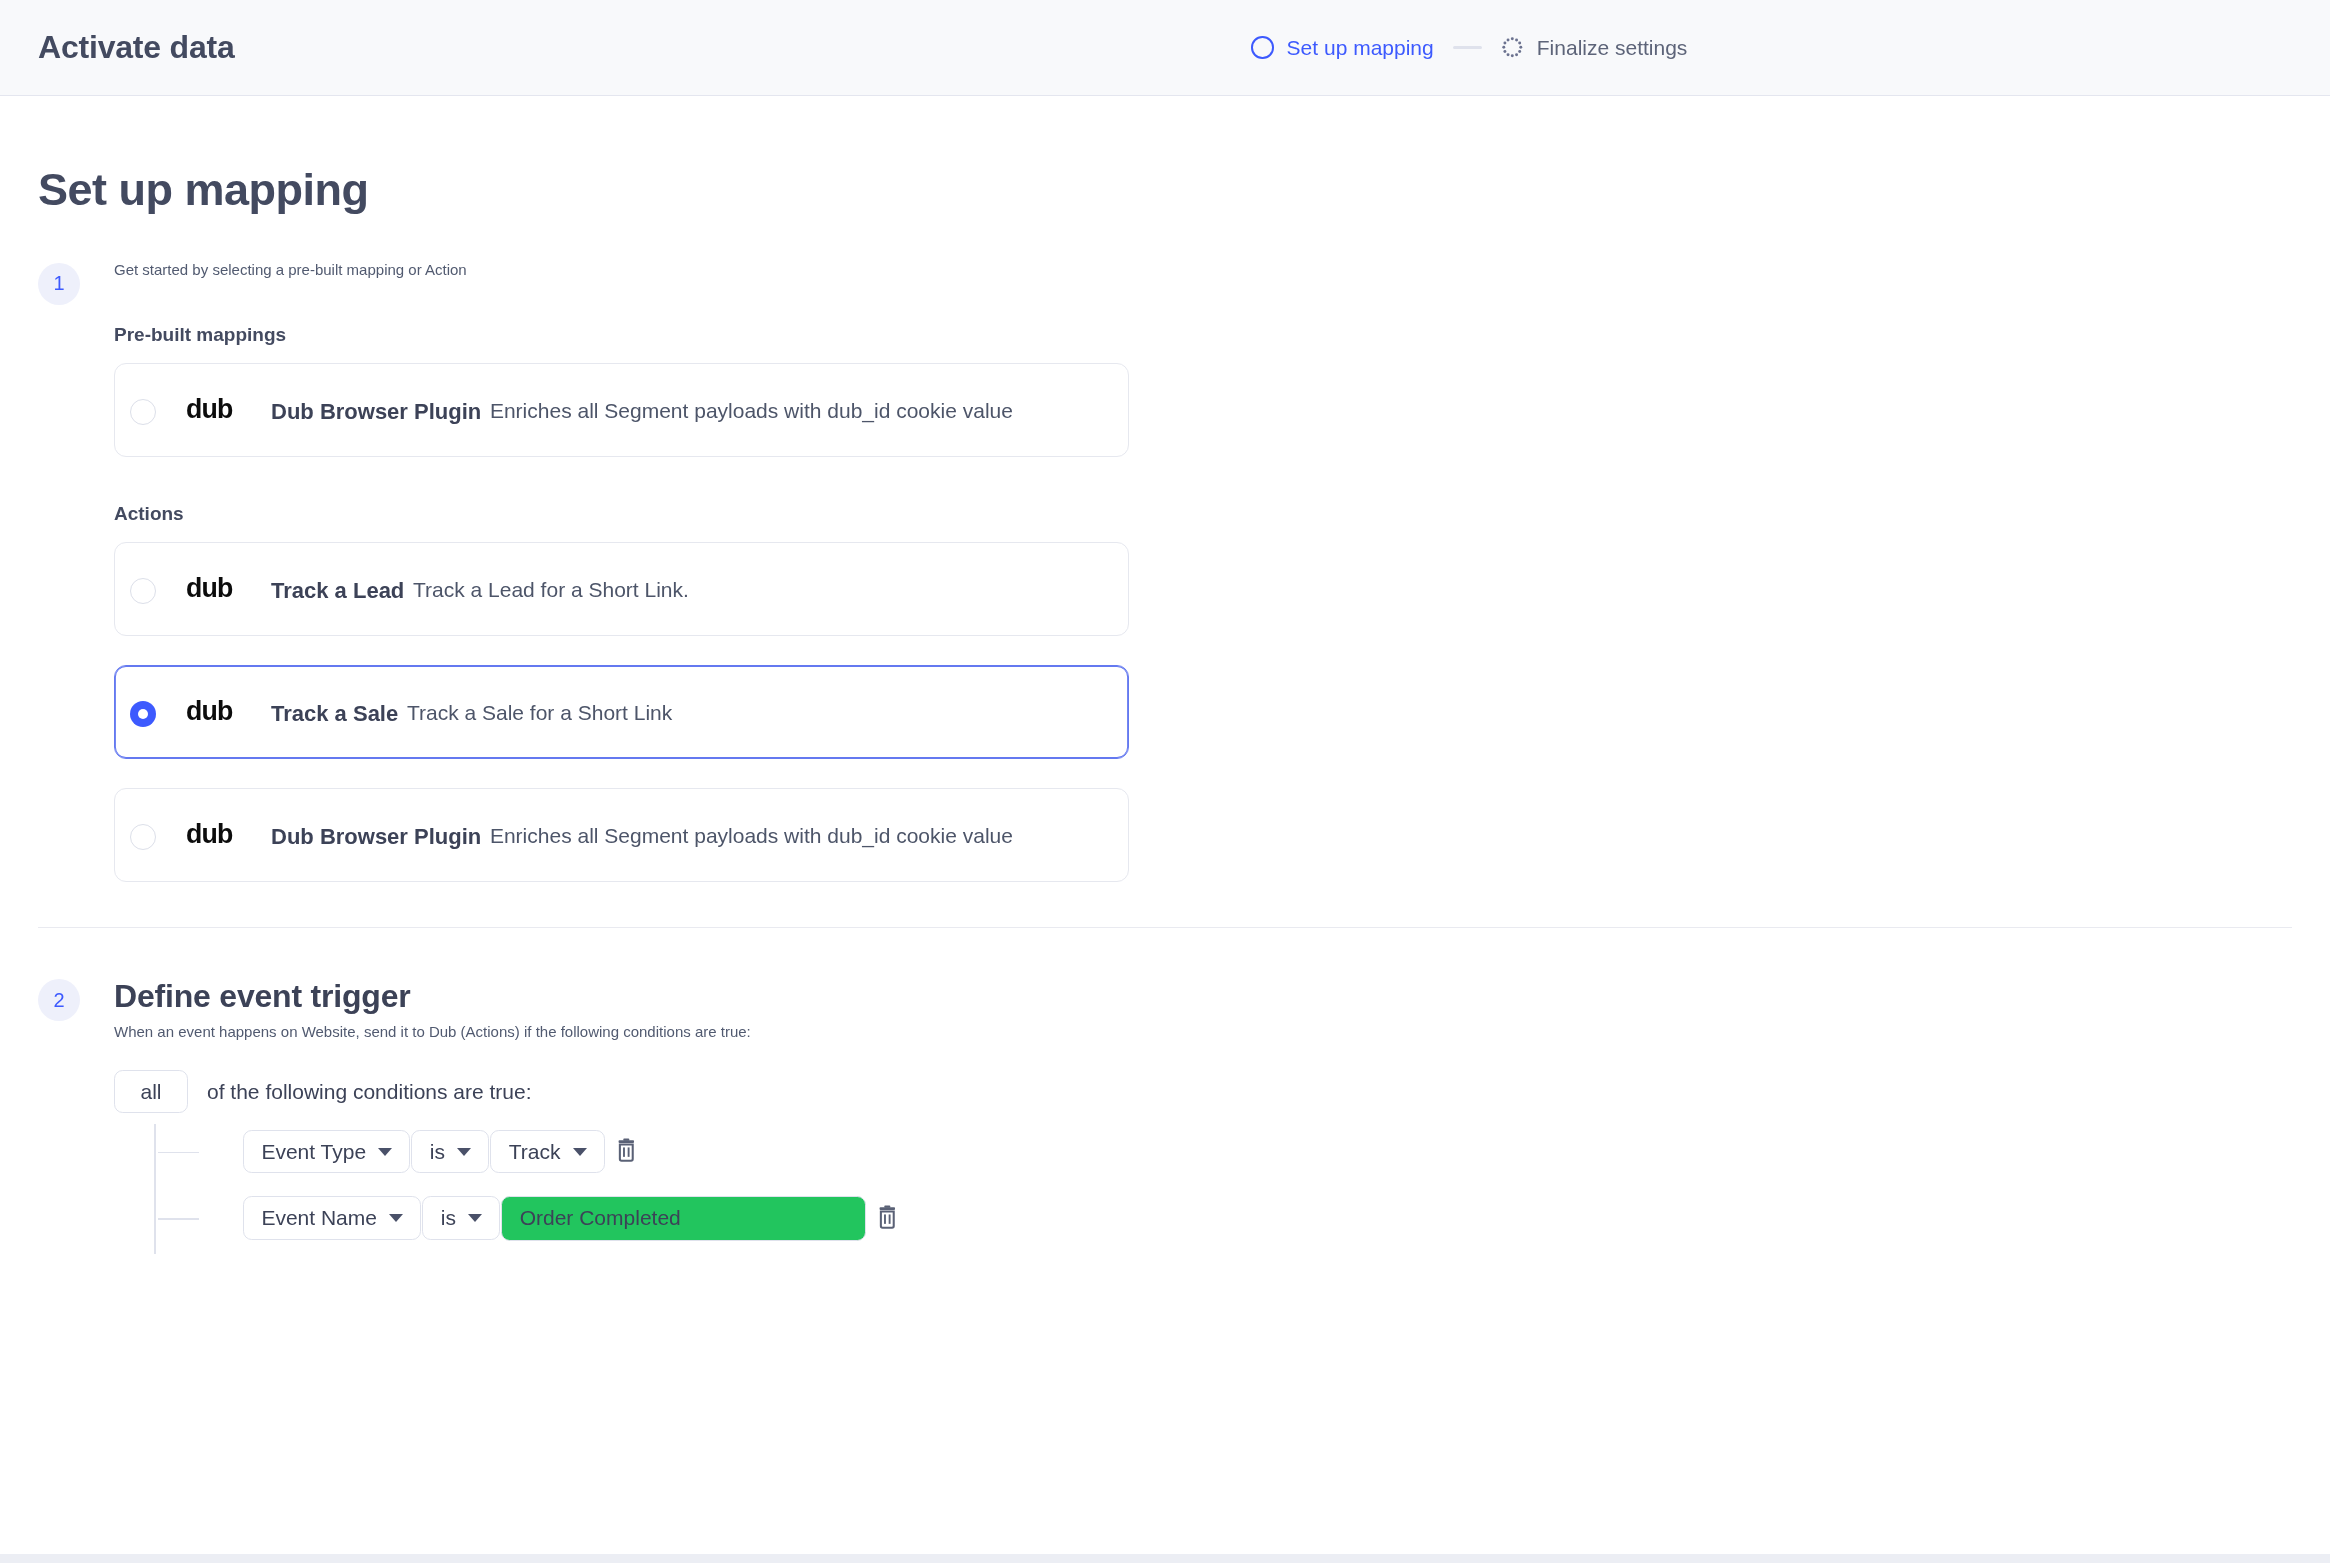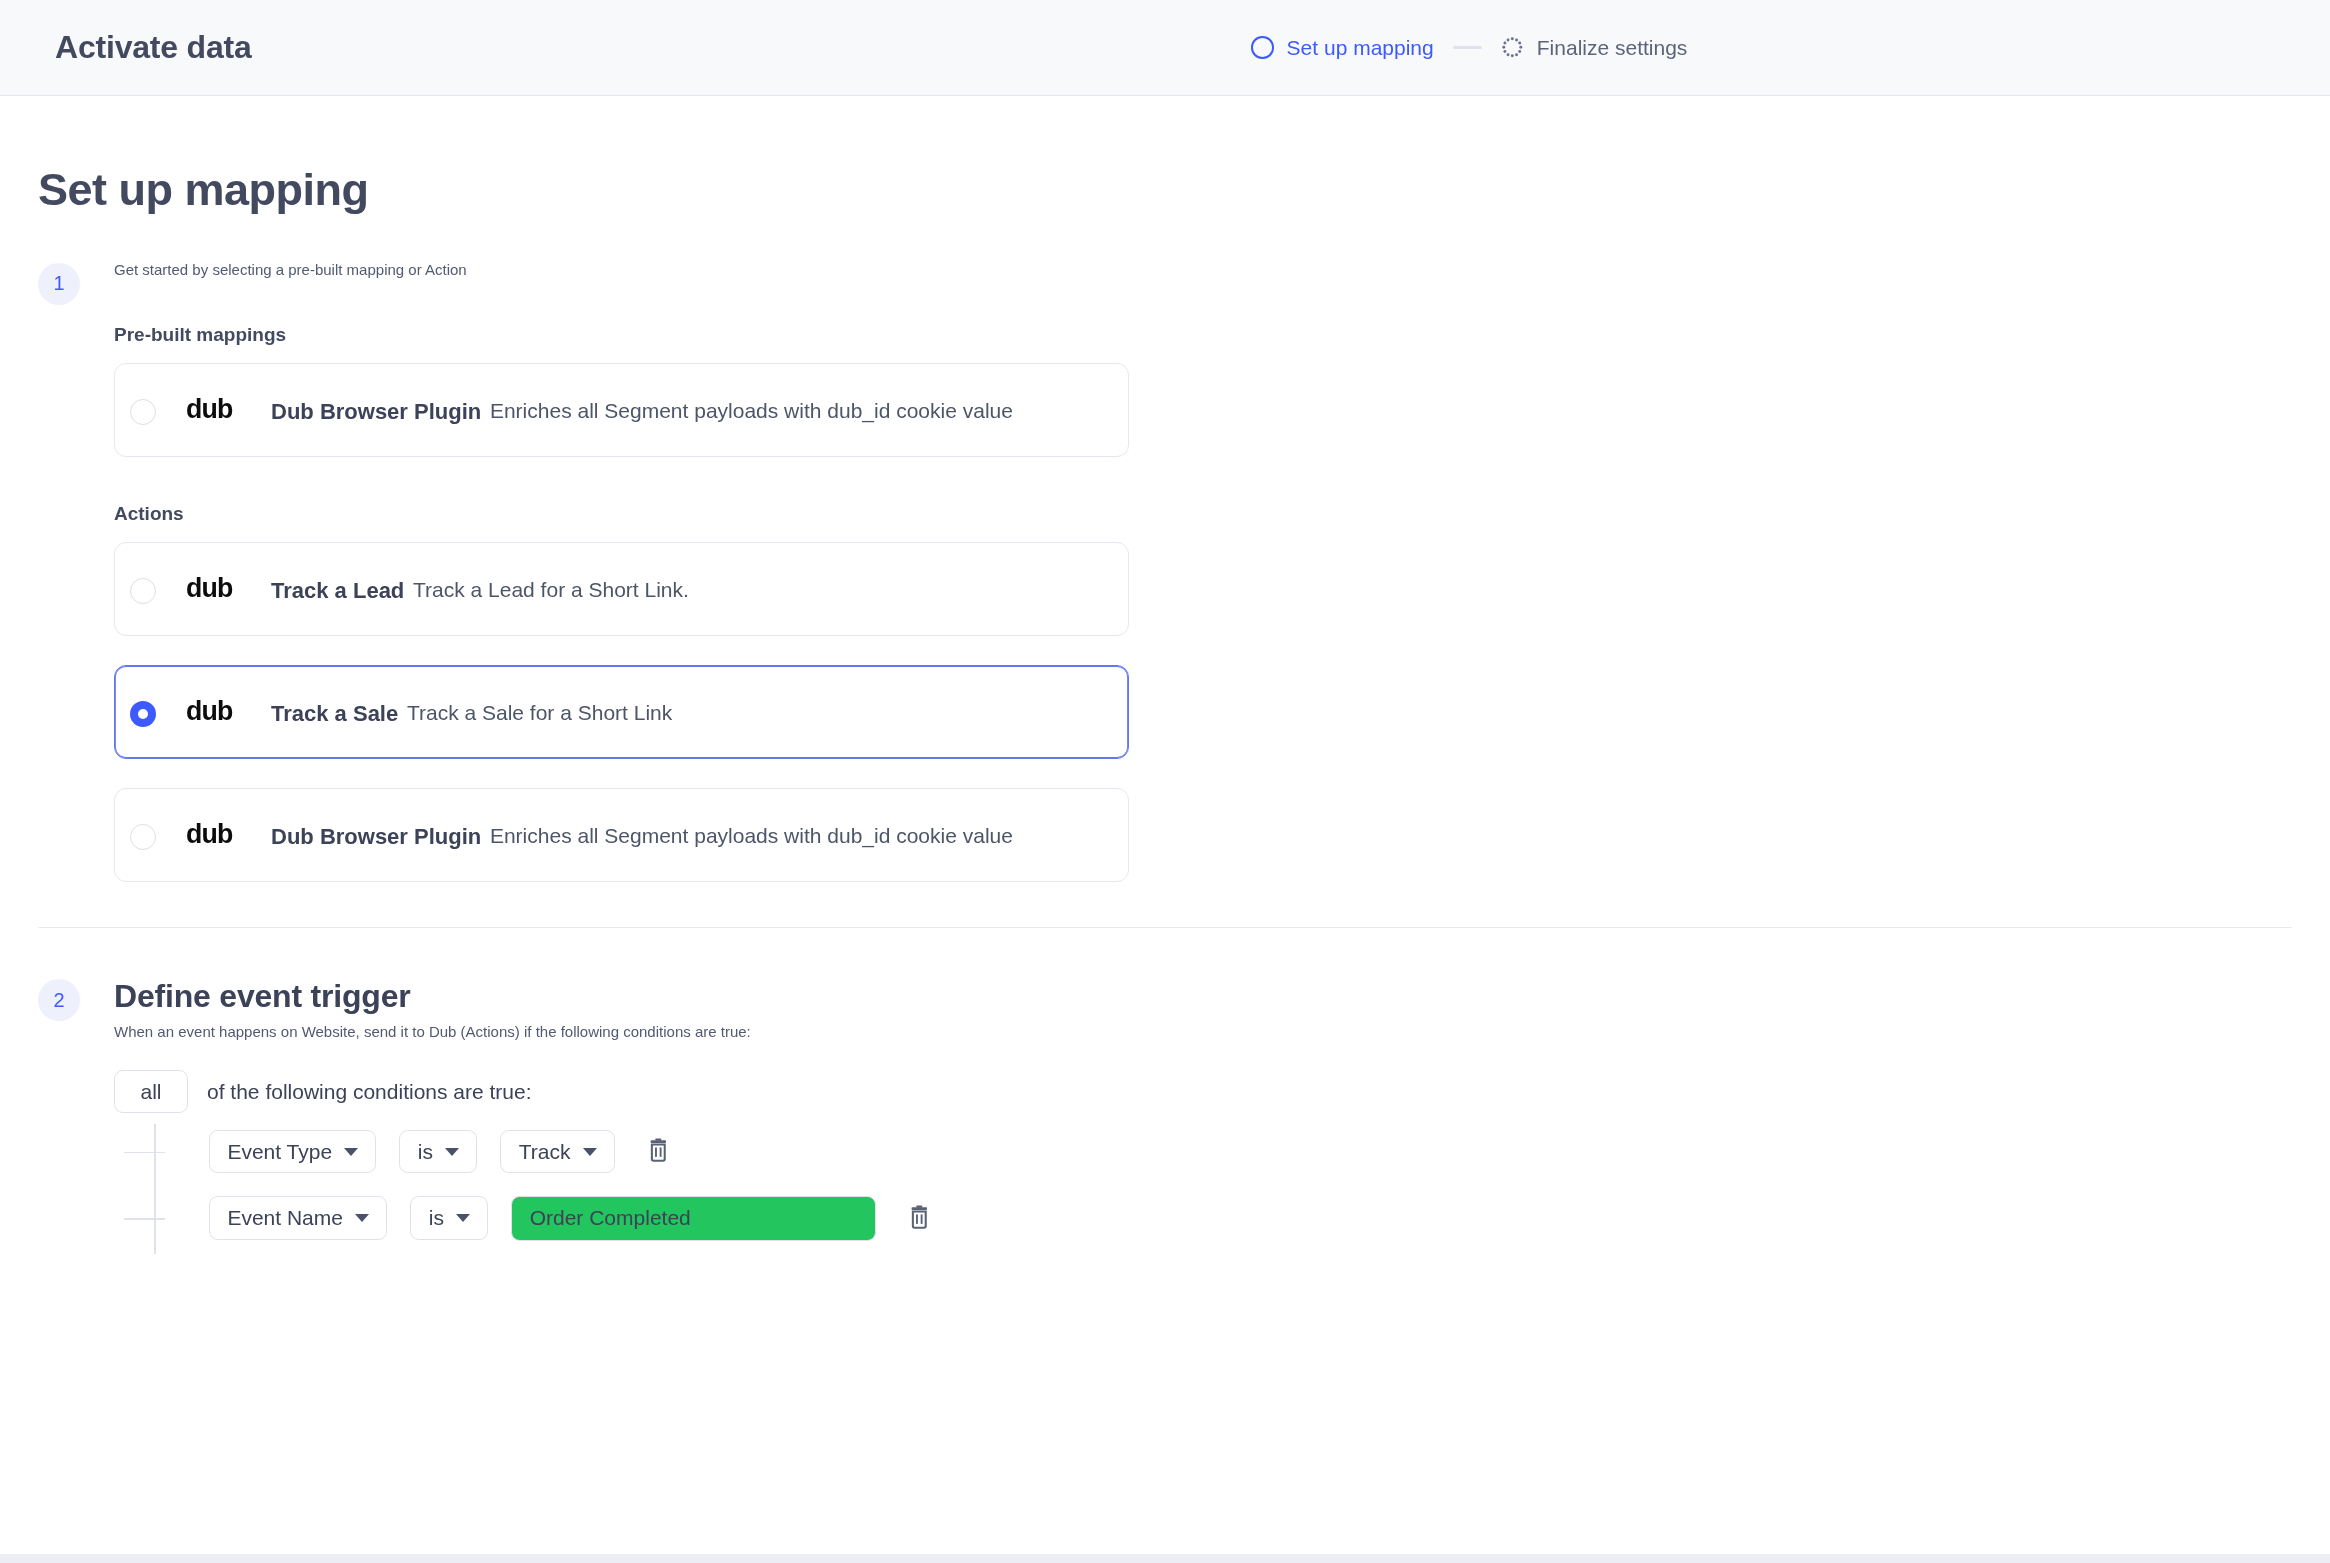--- a/index.html
+++ b/index.html
@@ -15,21 +15,21 @@
   .topbar {
     position: relative;
     height: 96px;
     background: #f8f9fb;
     border-bottom: 1.7px solid #e4e6ef;
     display: flex;
     align-items: center;
   }
   .app-title {
     position: absolute;
-    left: 55px;
+    left: 38px;
     font-size: 32px;
     font-weight: 700;
     color: #434a60;
     letter-spacing: -0.2px;
   }
   .stepper {
     position: absolute;
     left: 1251px;
     display: flex;
     align-items: center;
@@ -190,22 +190,22 @@
     position: absolute;
     left: 40px;
     top: 0;
     width: 1.7px;
     background: #dfe2ec;
   }
   .cond-row {
     position: relative;
     display: flex;
     align-items: center;
-    gap: 23px;
-    margin-left: 51px;
+    gap: 1px;
+    margin-left: 85px;
     margin-top: 10.4px;
     height: 56px;
     padding-left: 44px;
   }
   .branch {
     position: absolute;
     left: -41px;
     top: 50%;
     width: 41px;
     height: 1.7px;

